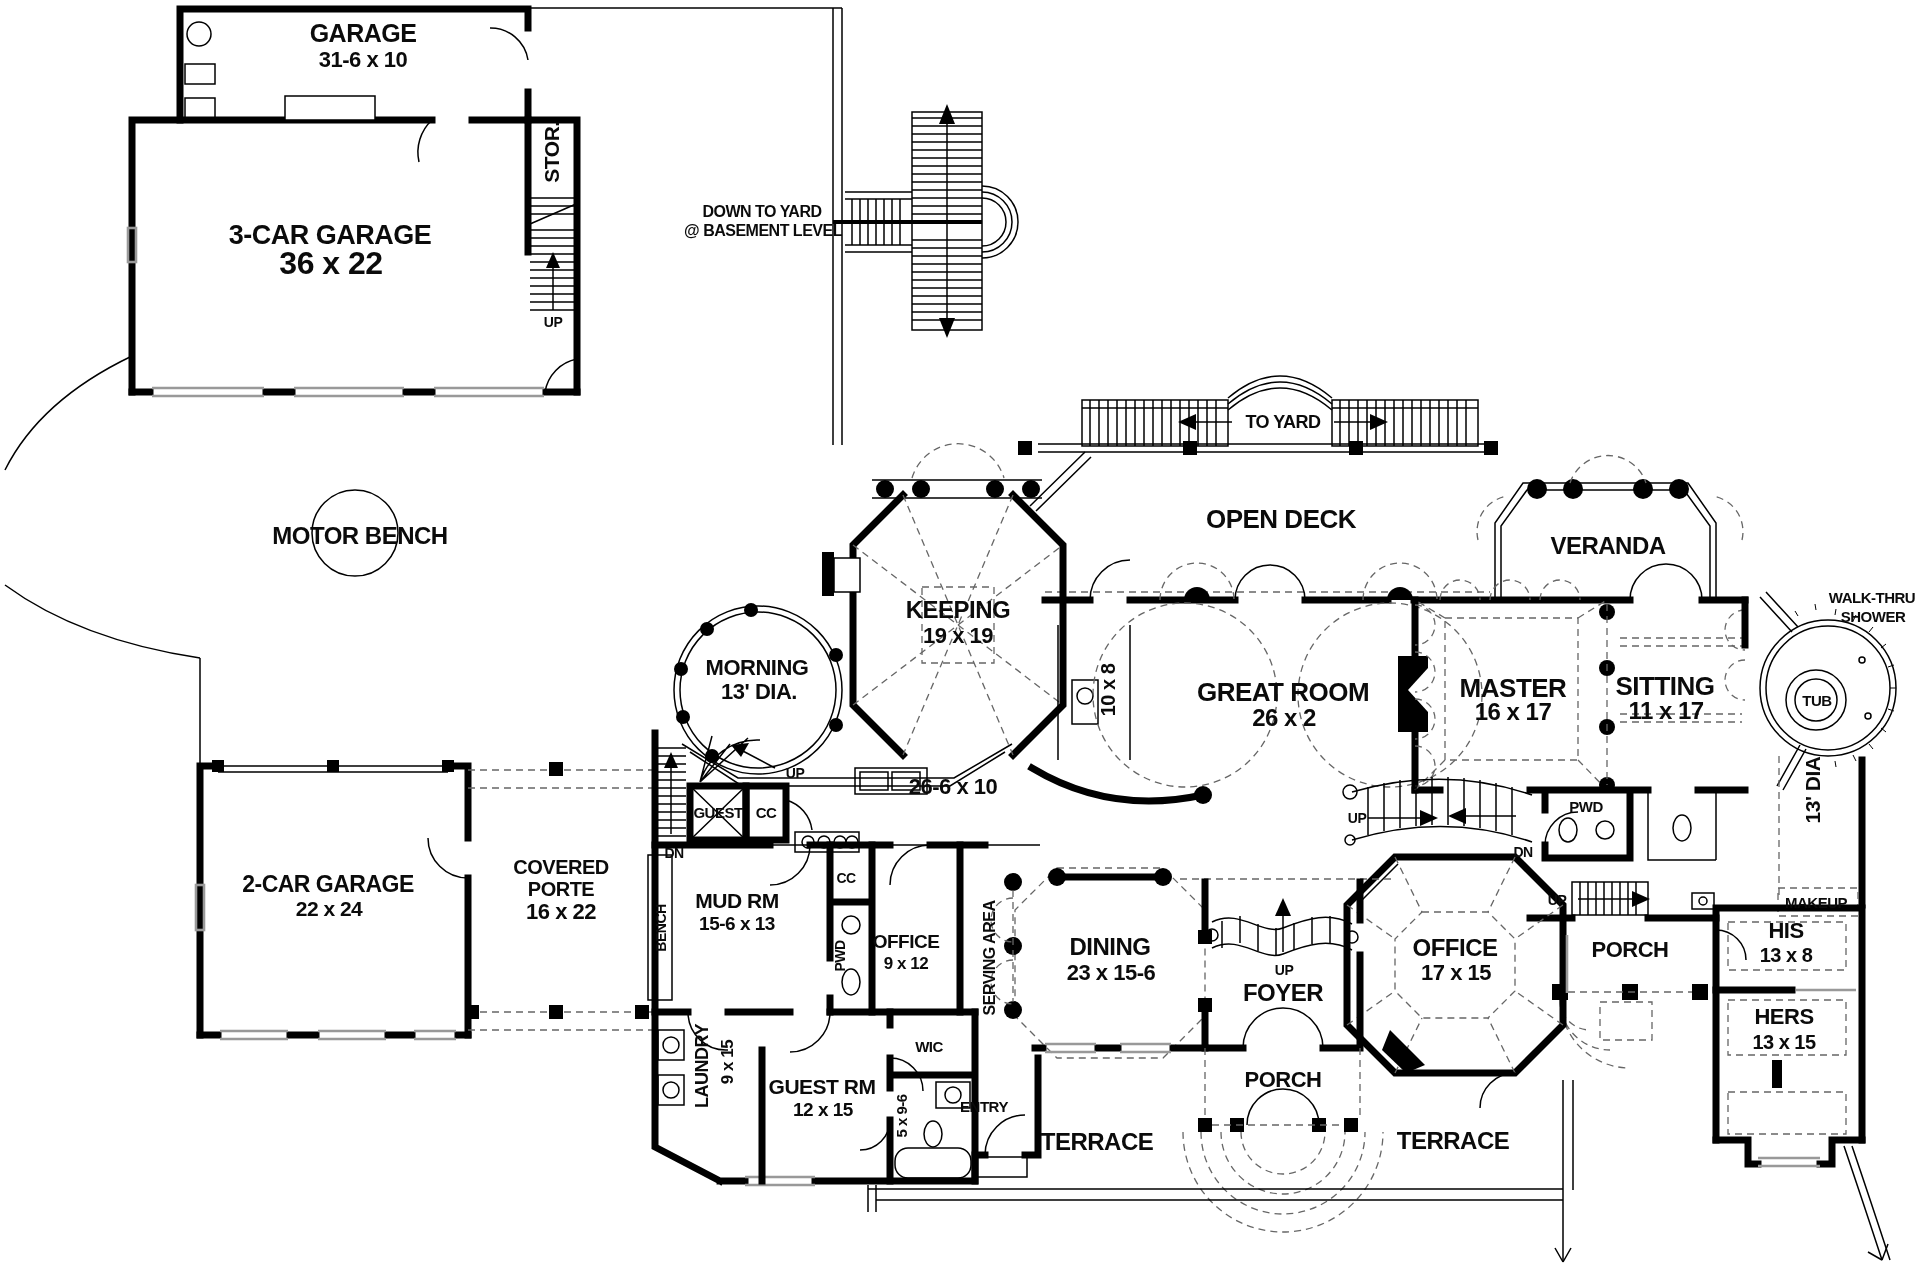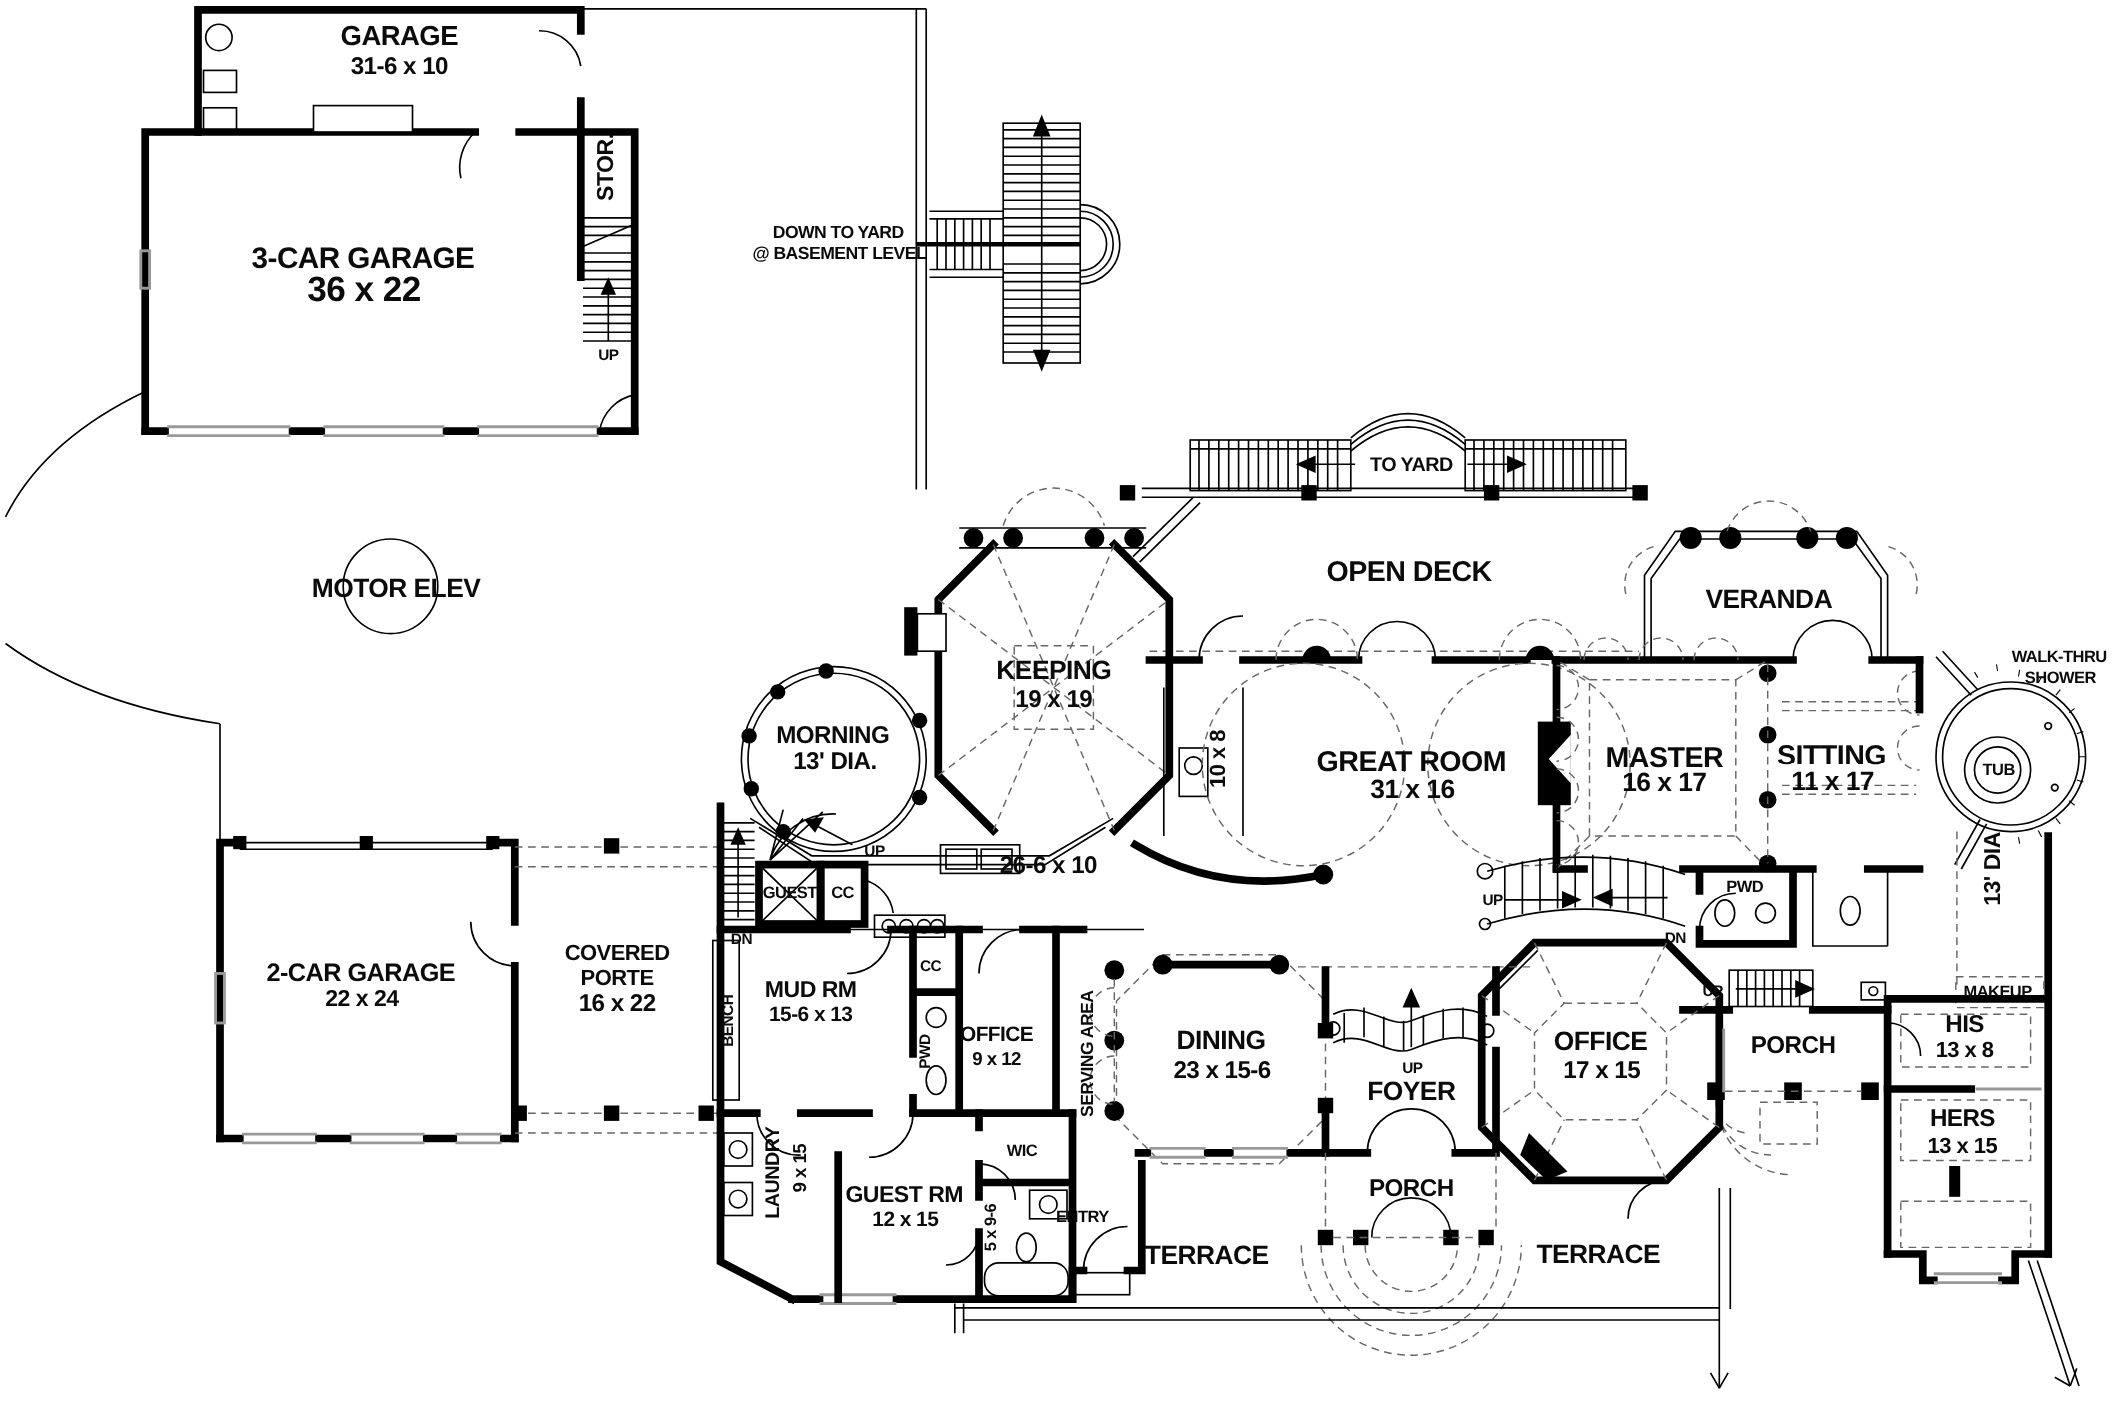--- a/index.html
+++ b/index.html
@@ -354,32 +354,32 @@
 </svg>
 
 <div class="lbl" style="left:363px;top:33px;font-size:25px">GARAGE</div>
 <div class="lbl" style="left:363px;top:60px;font-size:22px">31-6 x 10</div>
 <div class="lbl v" style="left:551px;top:152px;font-size:21px">STOR.</div>
 <div class="lbl" style="left:330px;top:235px;font-size:27px">3-CAR GARAGE</div>
 <div class="lbl" style="left:331px;top:263px;font-size:32px">36 x 22</div>
 <div class="lbl" style="left:553px;top:322px;font-size:14px">UP</div>
 <div class="lbl" style="left:762px;top:212px;font-size:16px">DOWN TO YARD</div>
 <div class="lbl" style="left:763px;top:231px;font-size:16px">@ BASEMENT LEVEL</div>
-<div class="lbl" style="left:360px;top:536px;font-size:24px">MOTOR ELEV</div>
+<div class="lbl" style="left:360px;top:536px;font-size:24px">MOTOR BENCH</div>
 <div class="lbl" style="left:1283px;top:422px;font-size:18px;background:#fff;padding:0 4px">TO YARD</div>
 <div class="lbl" style="left:1281px;top:519px;font-size:26px">OPEN DECK</div>
 <div class="lbl" style="left:1608px;top:546px;font-size:24px">VERANDA</div>
 <div class="lbl" style="left:958px;top:610px;font-size:24px">KEEPING</div>
 <div class="lbl" style="left:958px;top:636px;font-size:22px">19 x 19</div>
 <div class="lbl" style="left:757px;top:668px;font-size:22px">MORNING</div>
 <div class="lbl" style="left:759px;top:692px;font-size:22px">13' DIA.</div>
 <div class="lbl" style="left:953px;top:787px;font-size:22px">26-6 x 10</div>
 <div class="lbl v" style="left:1108px;top:690px;font-size:20px">10 x 8</div>
 <div class="lbl" style="left:1283px;top:692px;font-size:26px">GREAT ROOM</div>
-<div class="lbl" style="left:1284px;top:718px;font-size:24px">31 x 16</div>
+<div class="lbl" style="left:1284px;top:718px;font-size:24px">26 x 2</div>
 <div class="lbl" style="left:1513px;top:688px;font-size:26px">MASTER</div>
 <div class="lbl" style="left:1513px;top:712px;font-size:24px">16 x 17</div>
 <div class="lbl" style="left:1665px;top:686px;font-size:26px">SITTING</div>
 <div class="lbl" style="left:1666px;top:711px;font-size:24px">11 x 17</div>
 <div class="lbl" style="left:1872px;top:597px;font-size:15px">WALK-THRU</div>
 <div class="lbl" style="left:1873px;top:616px;font-size:15px">SHOWER</div>
 <div class="lbl" style="left:1817px;top:700px;font-size:15px">TUB</div>
 <div class="lbl v" style="left:1812px;top:790px;font-size:21px">13' DIA</div>
 <div class="lbl" style="left:1816px;top:902px;font-size:15px">MAKEUP</div>
 <div class="lbl" style="left:1586px;top:806px;font-size:15px">PWD</div>

